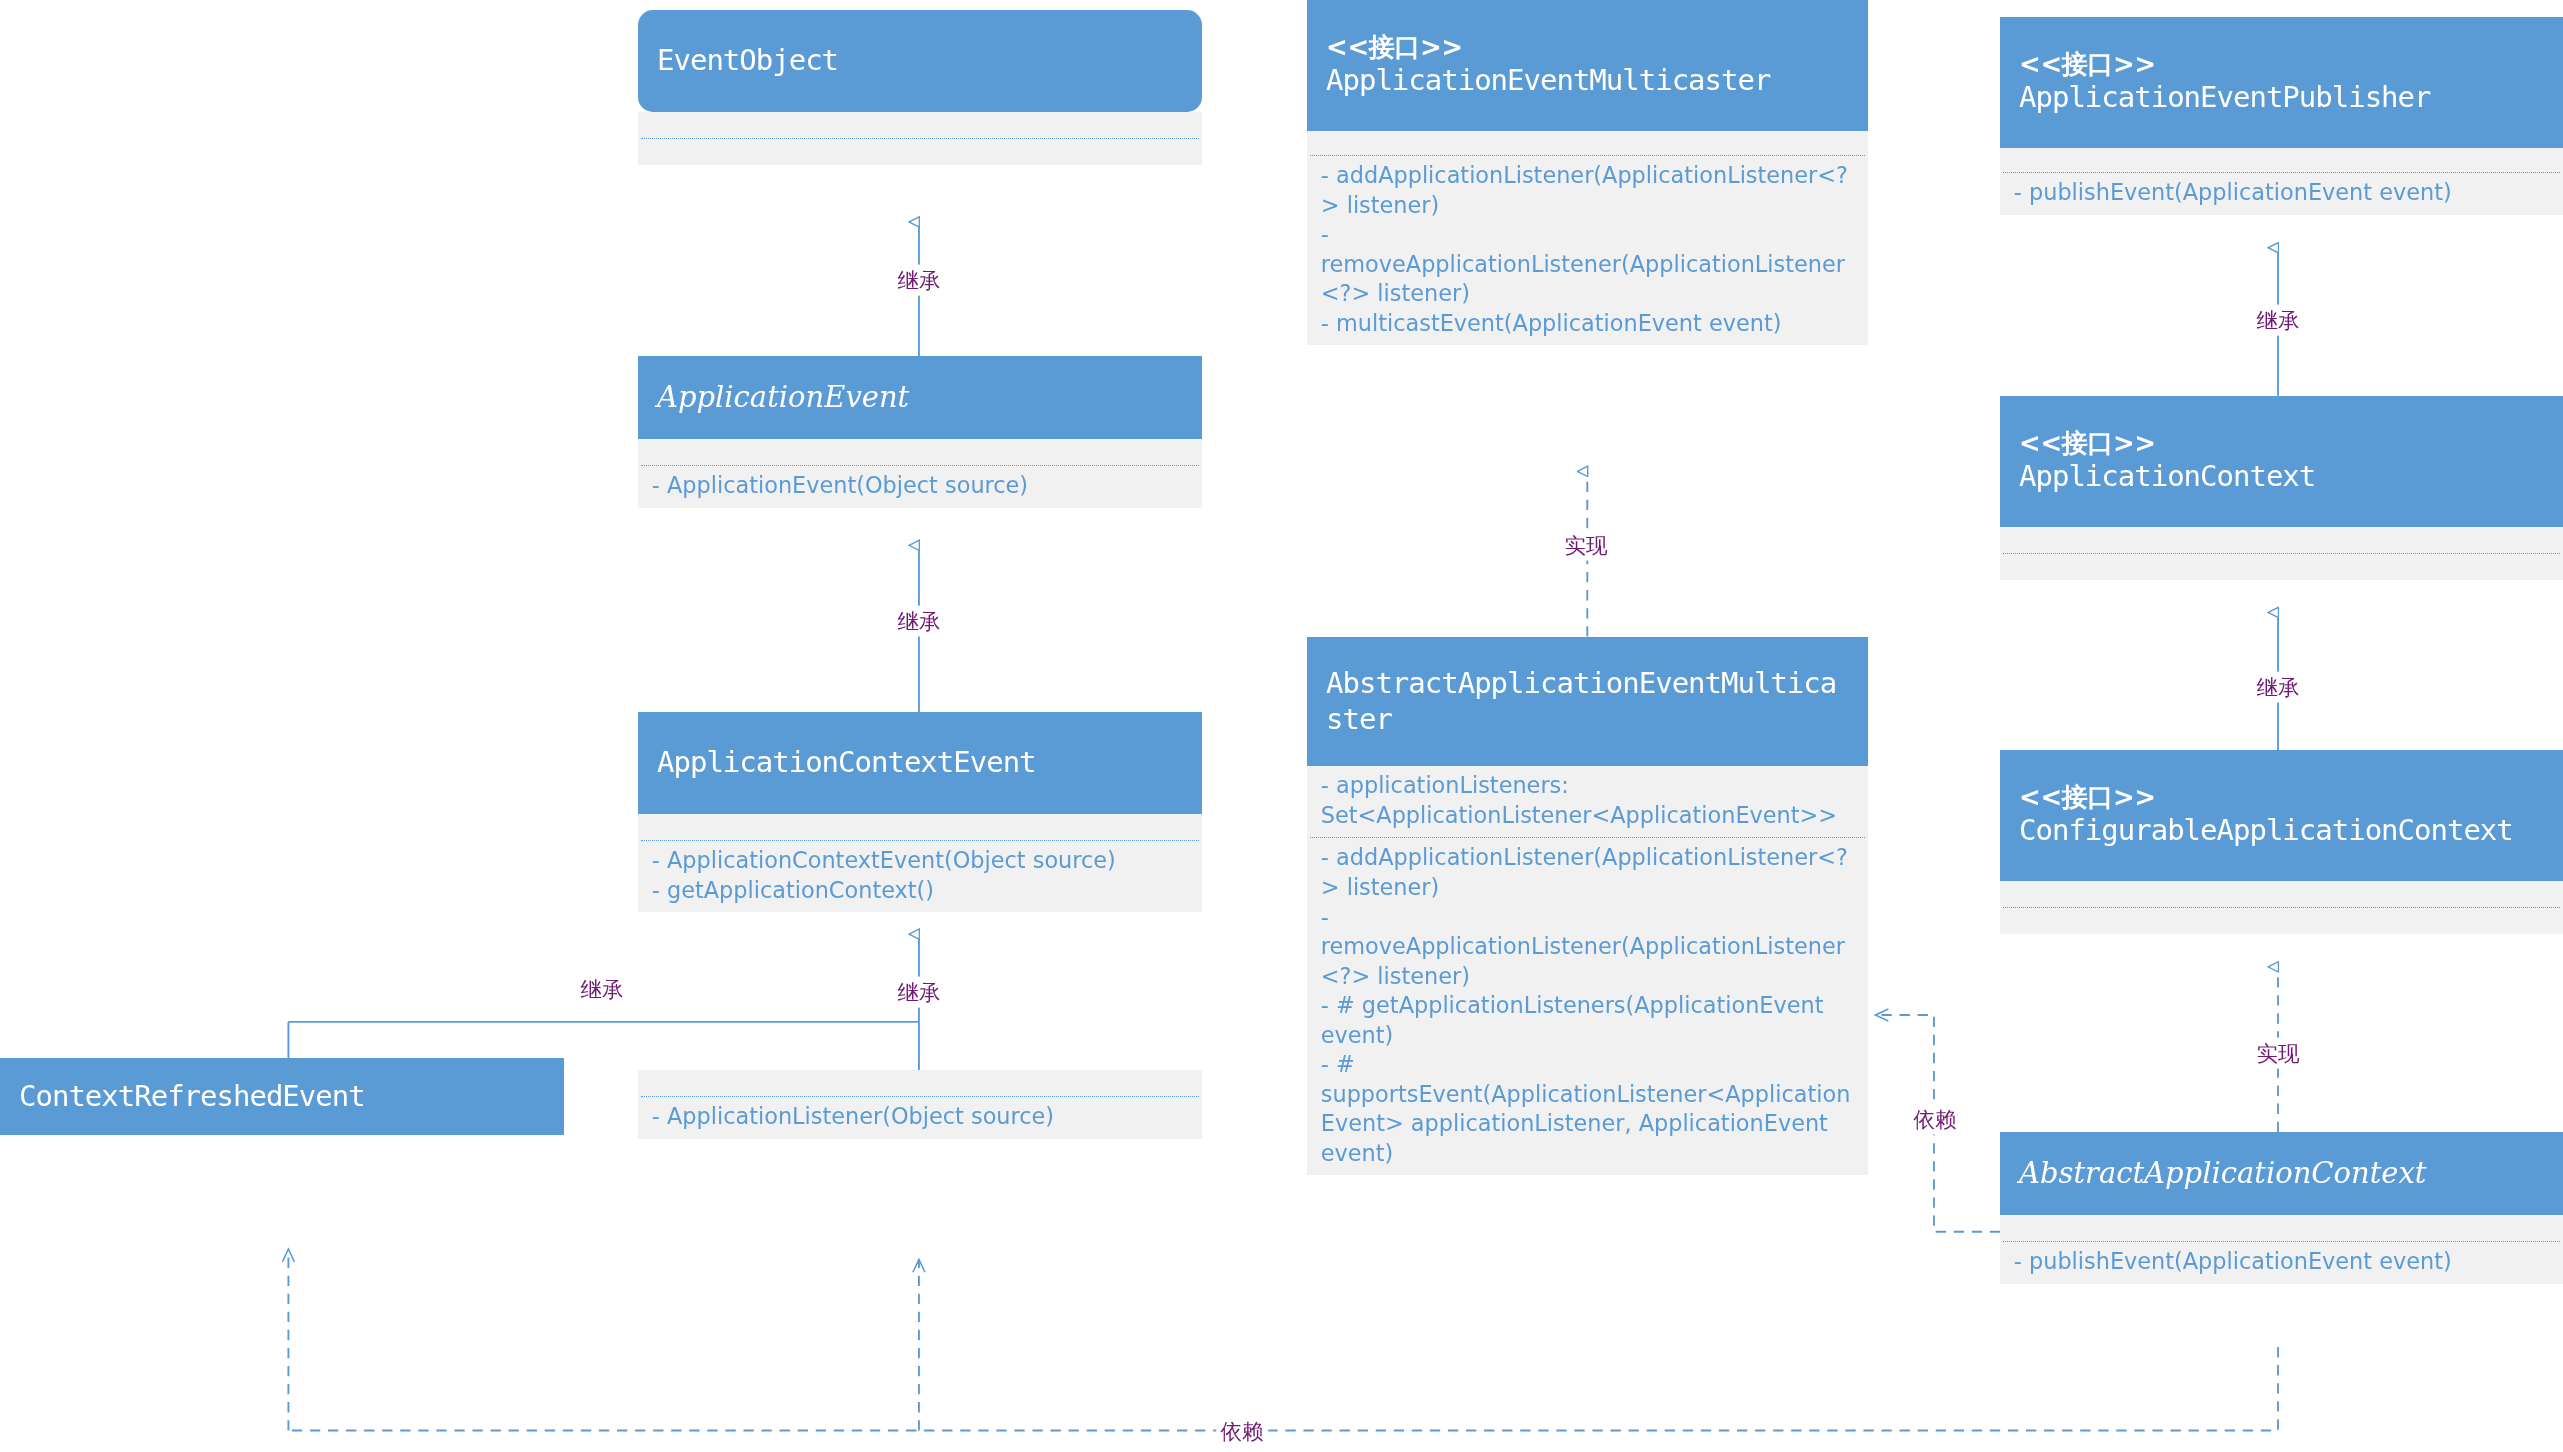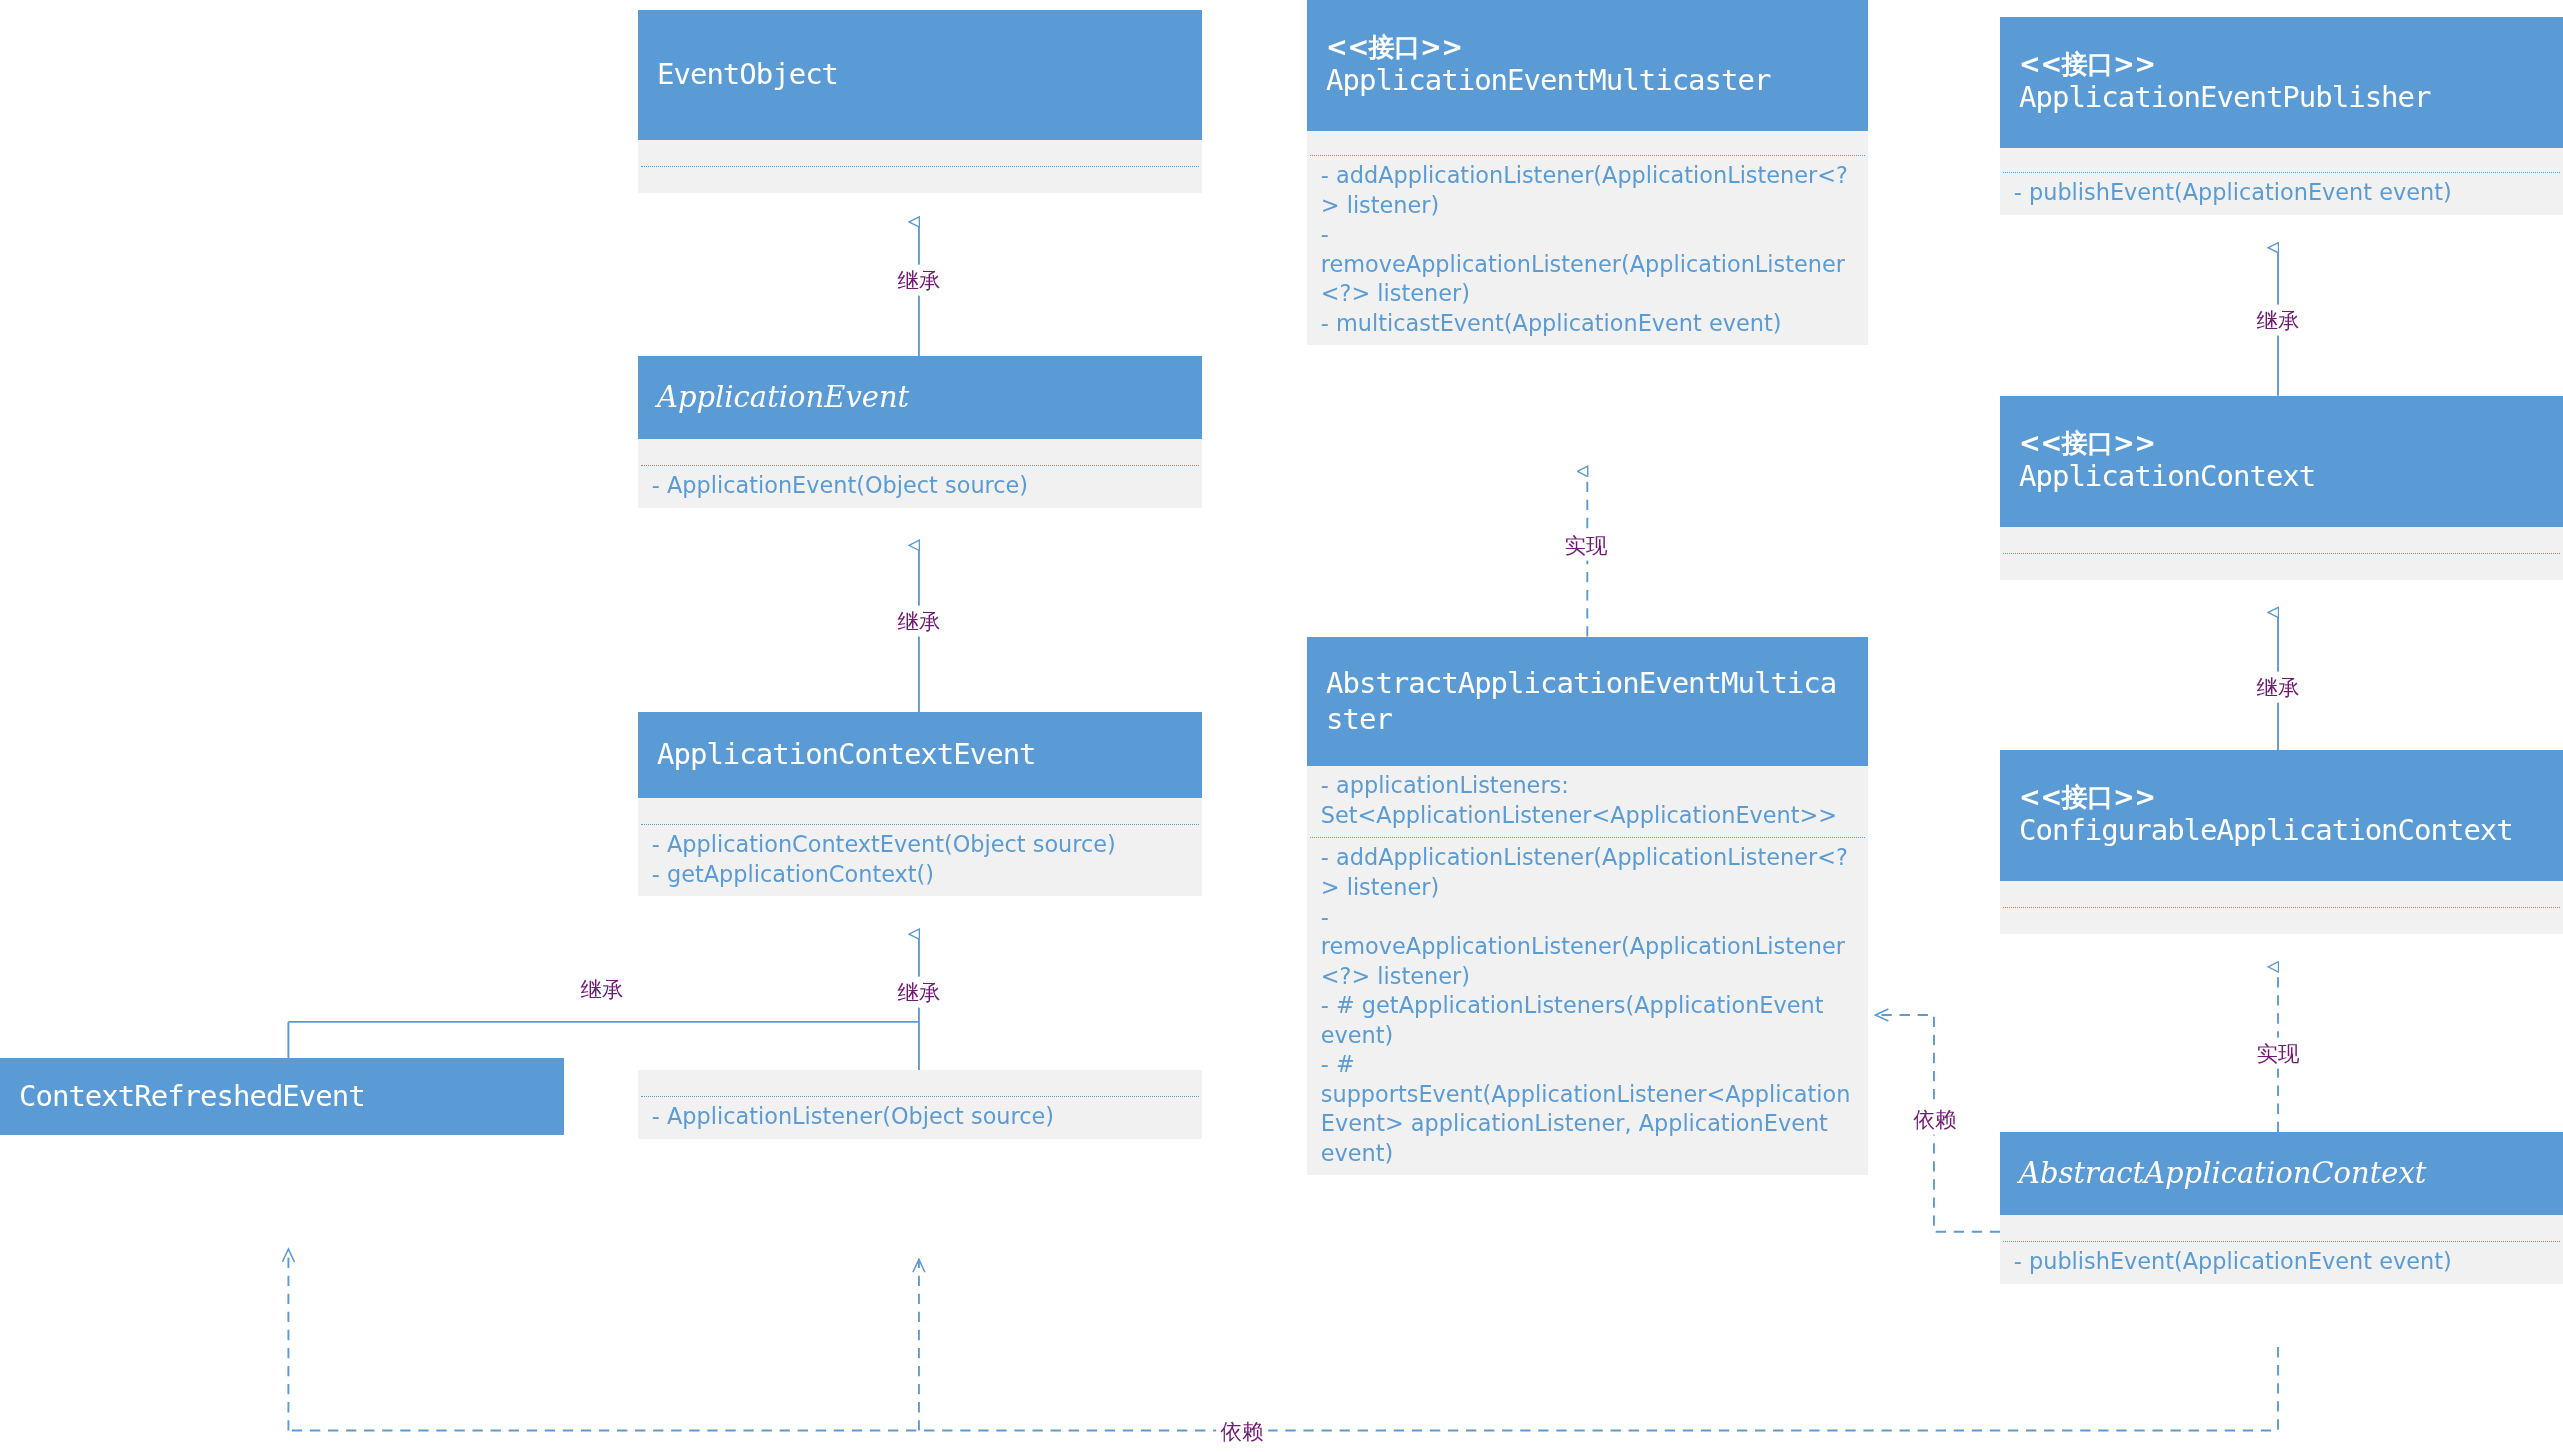--- a/index.html
+++ b/index.html
@@ -167,21 +167,21 @@
   <div class="edge-label" style="left:602px; top:989px;">继承</div>
   <div class="edge-label" style="left:919px; top:992px;">继承</div>
   <div class="edge-label" style="left:1586px; top:545px;">实现</div>
   <div class="edge-label" style="left:2278px; top:320px;">继承</div>
   <div class="edge-label" style="left:2278px; top:687px;">继承</div>
   <div class="edge-label" style="left:2278px; top:1053px;">实现</div>
   <div class="edge-label" style="left:1935px; top:1119px;">依赖</div>
   <div class="edge-label" style="left:1242px; top:1431px;">依赖</div>
 
   <div class="uml-class" style="left:638px; top:9.5px; width:564px;">
-    <div class="uml-header" style="height:130px;">
+    <div class="uml-header" style="height:102px;border-radius:15px;">
       <div class="uml-name">EventObject</div>
     </div>
     <div class="uml-body">
       <div class="uml-attrs empty"></div>
       <div class="uml-sep"></div>
       <div class="uml-ops empty"></div>
     </div>
   </div>
 
   <div class="uml-class" style="left:638px; top:356px; width:564px;">
@@ -191,21 +191,21 @@
     <div class="uml-body">
       <div class="uml-attrs empty"></div>
       <div class="uml-sep"></div>
       <div class="uml-ops">
         <div class="member">- ApplicationEvent(Object source)</div>
       </div>
     </div>
   </div>
 
   <div class="uml-class" style="left:638px; top:712px; width:564px;">
-    <div class="uml-header" style="height:86px;">
+    <div class="uml-header" style="height:102px;">
       <div class="uml-name">ApplicationContextEvent</div>
     </div>
     <div class="uml-body">
       <div class="uml-attrs empty"></div>
       <div class="uml-sep"></div>
       <div class="uml-ops">
         <div class="member">- ApplicationContextEvent(Object source)</div>
         <div class="member">- getApplicationContext()</div>
       </div>
     </div>

